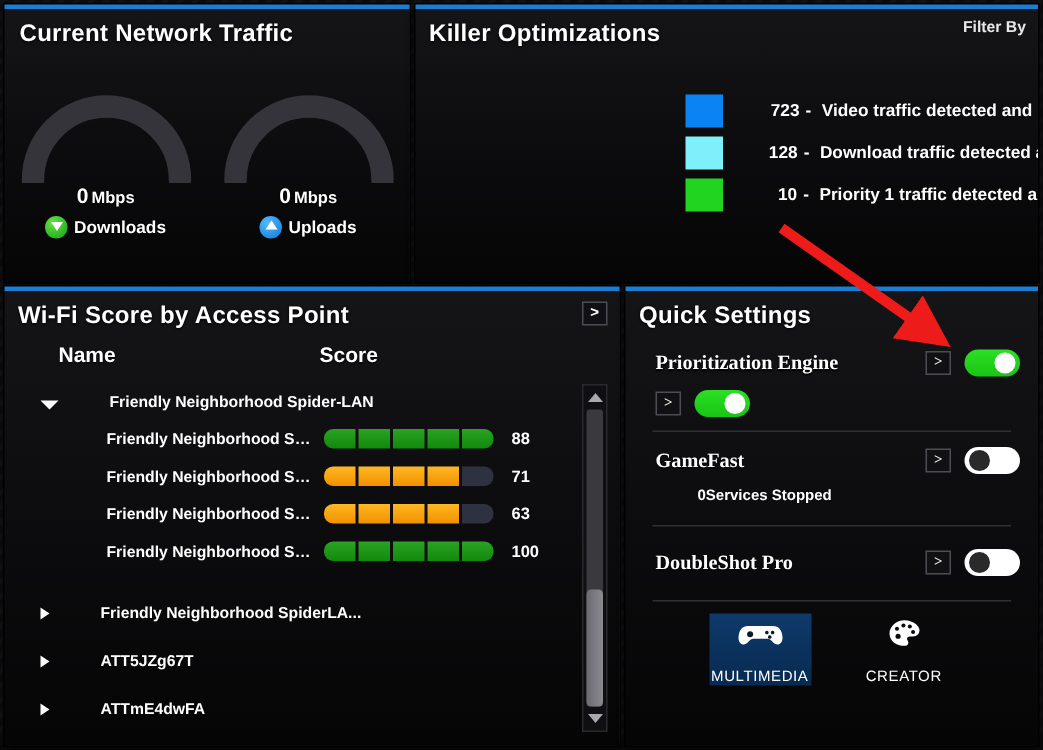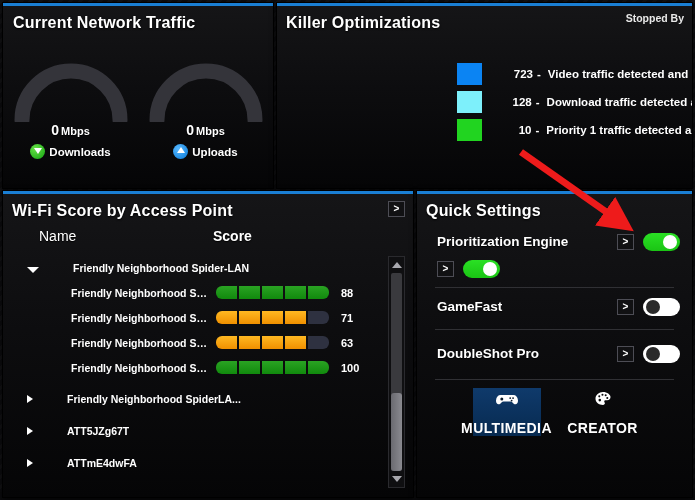--- a/index.html
+++ b/index.html
@@ -117,21 +117,21 @@
     width: 17px; height: 16px;
     background: #111113; border: 1px solid #4d4d55;
     color: #ffffff; font-size: 10px; font-weight: bold;
     display: flex; align-items: center; justify-content: center;
     line-height: 1;
   }
   .wifi-head {
     position: absolute; left: 0; top: 34px; width: 100%; height: 24px;
   }
   .col-name { position: absolute; left: 36px; top: 0; color: #ffffff;
-              font-size: 14px; font-weight: normal; text-shadow: 0 1px 1px #000; }
+              font-size: 14px; font-weight: bold; text-shadow: 0 1px 1px #000; }
   .col-score { position: absolute; left: 210px; top: 0; color: #ffffff;
                font-size: 14px; font-weight: bold; text-shadow: 0 1px 1px #000; }
   .wifi-list { position: absolute; left: 0; top: 62px; width: 382px; height: 236px; }
   .ap-group { display: flex; align-items: center; height: 24px; padding-left: 38px; gap: 26px; }
   .ap-child { display: flex; align-items: center; height: 25px; padding-left: 68px; }
   .tri {
     width: 0; height: 0; flex: 0 0 auto; margin-right: 8px; margin-left: -14px;
   }
   .tri.closed {
     border-top: 4.5px solid transparent; border-bottom: 4.5px solid transparent;
@@ -177,21 +177,21 @@
     background: linear-gradient(90deg,#6a6a70,#8a8a90);
     border-radius: 3px;
   }
 
   
   #p-quick { left: 417px; top: 191px; width: 275px; height: 306px; }
   #p-quick .panel-title { position: absolute; left: 9px; top: 8px; }
   .qs-body { position: absolute; left: 0; top: 34px; width: 100%; }
   .qs-row {
     display: flex; align-items: center; height: 27px;
-    padding-left: 20px; padding-right: 12px;
+    padding-left: 20px; padding-right: 12px; font-family: Liberation Serif, serif;
   }
   .qs-label { color: #ffffff; font-size: 13.5px; font-weight: bold;
               flex: 1 1 auto; text-shadow: 0 1px 1px #000; }
   .qs-chev {
     width: 17px; height: 16px; flex: 0 0 auto; margin-right: 9px;
     background: #111113; border: 1px solid #4d4d55; color: #ffffff;
     font-size: 10px; font-weight: bold;
     display: flex; align-items: center; justify-content: center; line-height: 1;
   }
   .toggle {
@@ -212,21 +212,21 @@
   .qs-divider { margin: 5px 18px; height: 1px; background: #303034; }
   .mode-row {
     display: flex; align-items: flex-end; justify-content: center; gap: 28px;
     margin-top: 8px;
   }
   .mode {
     width: 68px; height: 48px; padding-top: 3px;
     display: flex; flex-direction: column; align-items: center; justify-content: flex-end;
   }
   .mode.active { background: linear-gradient(180deg,#0f3a6b,#072a50); }
-  .mode-label { color: #ffffff; font-size: 14px; font-weight: bold; letter-spacing: .4px; margin-top: 14px; }
+  .mode-label { color: #ffffff; font-size: 10px; font-weight: normal; letter-spacing: .4px; margin-top: 14px; }
 
   
   #annotation-arrow { position: absolute; left: 0; top: 0; width: 695px; height: 500px; pointer-events: none; }
 </style>
 </head>
 <body>
 
 <div id="app">
 
   <section class="panel" id="p-traffic">
@@ -263,21 +263,21 @@
         </div>
       </div>
 
     </div>
   </section>
 
   <section class="panel" id="p-killer">
     <h2 class="panel-title">Killer Optimizations</h2>
 
     <div class="filter-row">
-      <span class="filter-label">Stopped By</span>
+      <span class="filter-label">Filter By</span>
     </div>
 
 
     <div class="legend">
       <div class="legend-row">
         <span class="legend-swatch" style="background:#0b84f3"></span>
         <span class="legend-count">723</span>
         <span class="legend-dash">-</span>
         <span class="legend-text">Video traffic detected and ...</span>
       </div>
@@ -353,21 +353,21 @@
         <span class="score-bar">
           <i class="seg green"></i>
             <i class="seg green"></i>
             <i class="seg green"></i>
             <i class="seg green"></i>
             <i class="seg green"></i>
         </span>
         <span class="score-val">100</span>
       </div>
 
-      <div class="ap-group" style="margin-top:7px">
+      <div class="ap-group" style="margin-top:17px">
         <span class="tri closed"></span>
         <span class="ap-name">Friendly Neighborhood SpiderLA...</span>
       </div>
 
       <div class="ap-group" style="margin-top:8px">
         <span class="tri closed"></span>
         <span class="ap-name">ATT5JZg67T</span>
       </div>
 
       <div class="ap-group" style="margin-top:8px">
@@ -408,20 +408,21 @@
       <div class="qs-divider"></div>
 
       <div class="qs-row">
         <span class="qs-label">GameFast</span>
         <span class="qs-chev">&gt;</span>
         <span class="toggle off">
             <i class="knob"></i>
           </span>
       </div>
 
+      <div class="qs-sub">0Services Stopped</div>
 
       <div class="qs-divider" style="margin-top:9px"></div>
 
       <div class="qs-row" style="margin-top:10px">
         <span class="qs-label">DoubleShot Pro</span>
         <span class="qs-chev">&gt;</span>
         <span class="toggle off">
             <i class="knob"></i>
           </span>
       </div>

